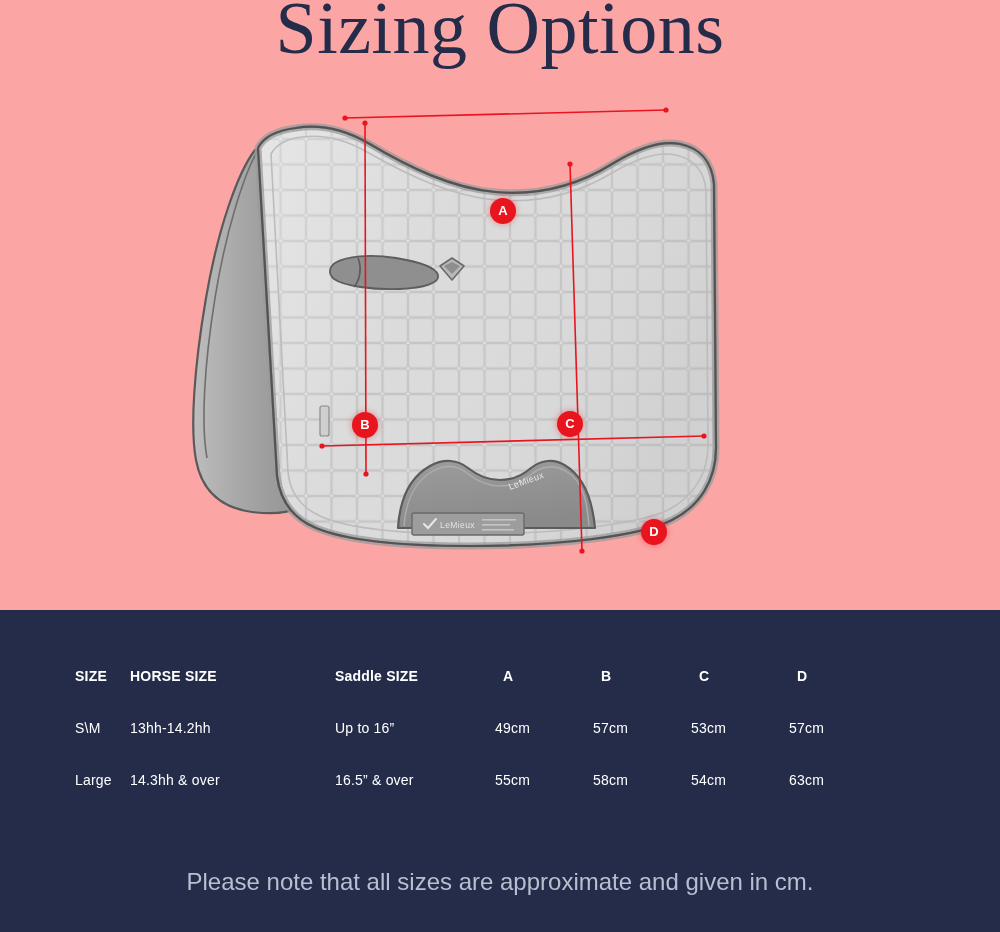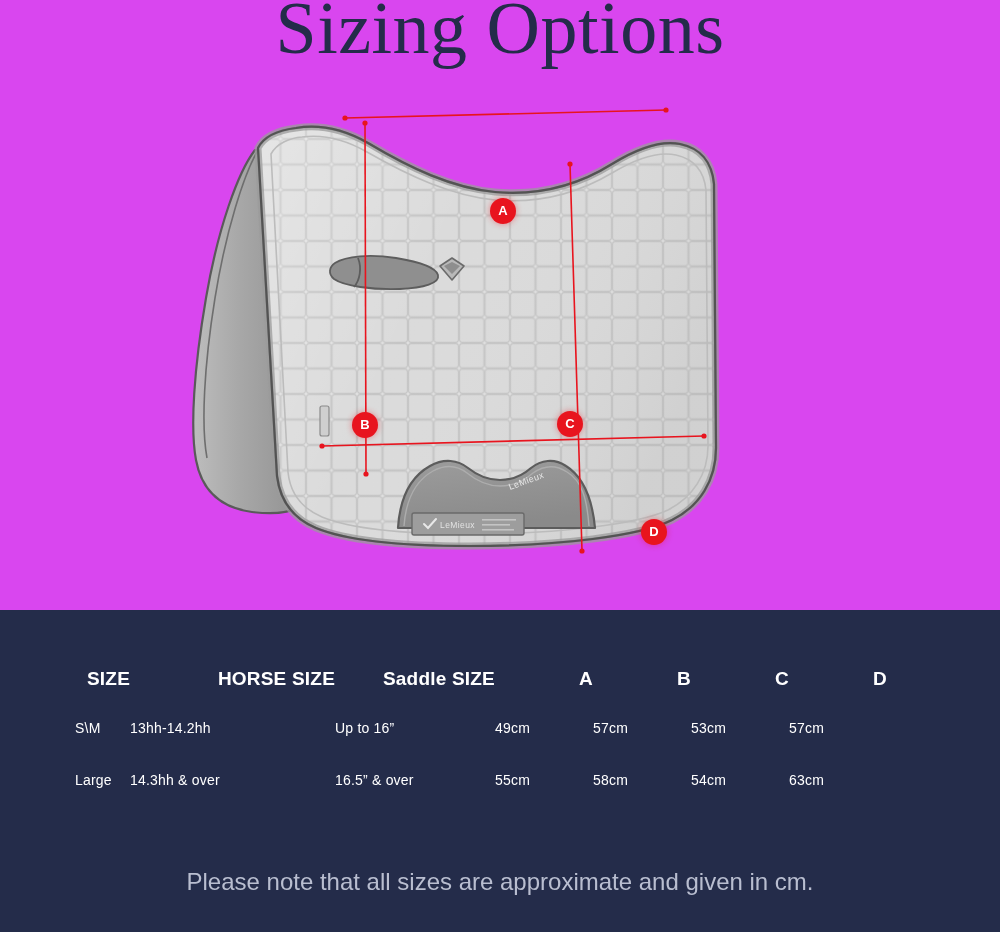--- a/index.html
+++ b/index.html
@@ -12,21 +12,21 @@
     height: 932px;
     overflow: hidden;
     font-family: "Liberation Sans", sans-serif;
     -webkit-font-smoothing: antialiased;
   }
 
   .page {
     position: relative;
     width: 1000px;
     height: 932px;
-    background: #d946ef;
+    background: #fca5a5;
     overflow: hidden;
   }
 
   
   .title-area {
     position: absolute;
     left: 0;
     top: -20px;
     width: 1000px;
     height: 100px;
@@ -105,23 +105,22 @@
   .row-data {
     height: 52px;
   }
   .cell {
     color: #ffffff;
     font-family: "Liberation Sans", sans-serif;
     white-space: nowrap;
   }
   .row-head .cell {
     font-weight: 700;
-    font-size: 19px;
+    font-size: 14px;
     letter-spacing: 0.2px;
-    text-align: right;
   }
   .row-data .cell {
     font-weight: 400;
     font-size: 14px;
     letter-spacing: 0.2px;
   }
   .c-size     { width: 130px; padding-left: 75px; box-sizing: border-box; }
   .c-horse    { width: 205px; text-align: left; }
   .c-saddle   { width: 160px; text-align: left; }
   .c-a, .c-b, .c-c, .c-d { width: 98px; text-align: left; }

